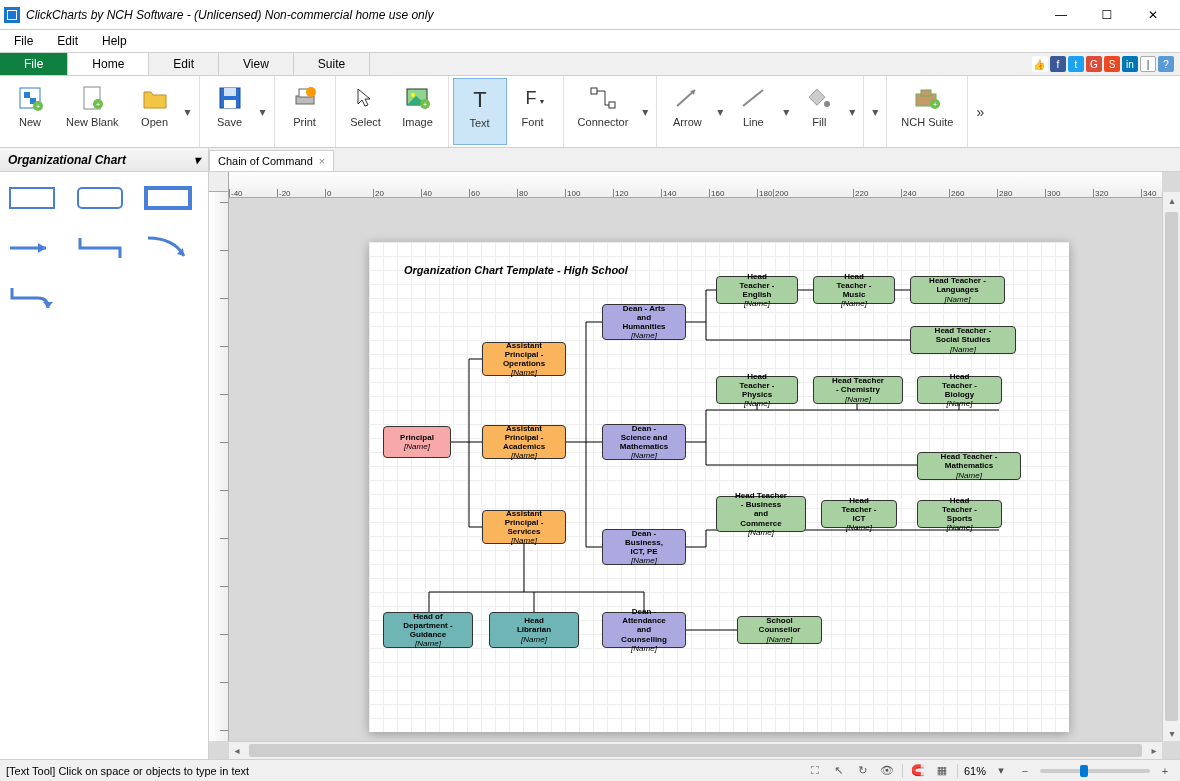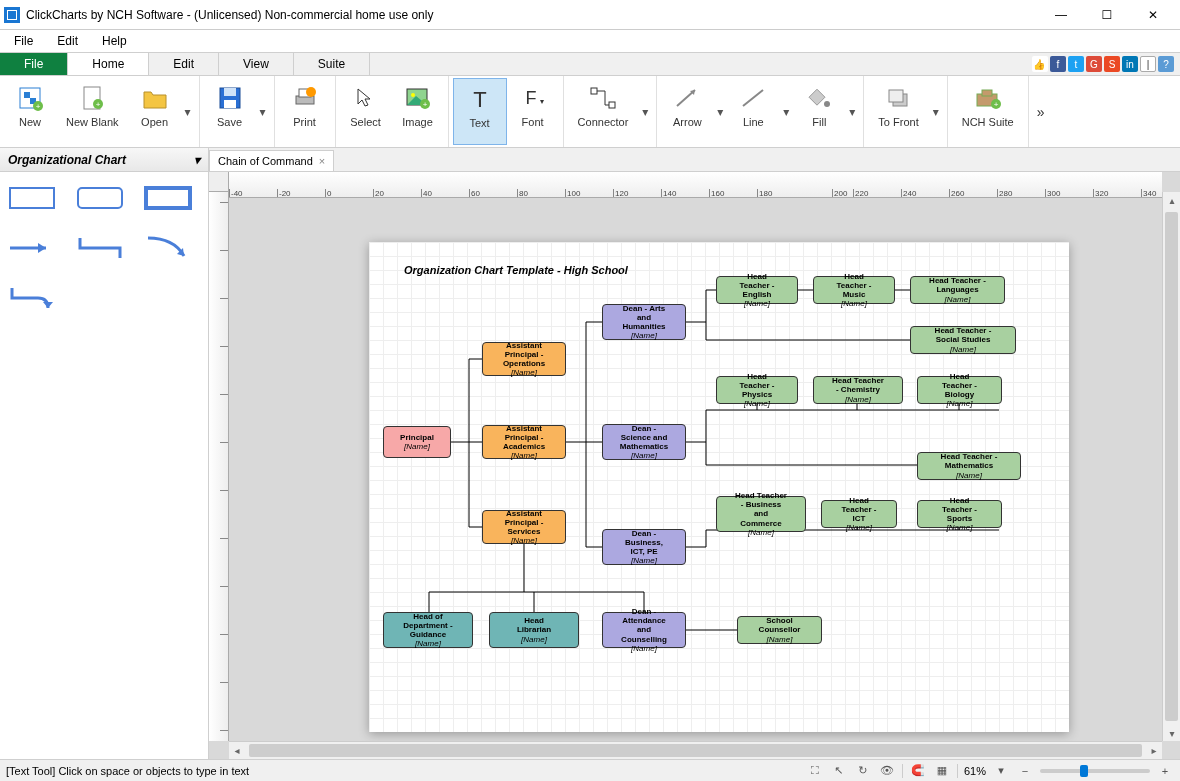--- a/index.html
+++ b/index.html
@@ -2,21 +2,21 @@
 <html><head>
 <meta charset="utf-8">
 <style>
 * { box-sizing: border-box; margin: 0; padding: 0; font-family: "Segoe UI", Tahoma, sans-serif; }
 body { background: #fff; width: 1180px; height: 781px; overflow: hidden; display: flex; flex-direction: column; font-size: 12px; }
 
 
 .titlebar { height: 30px; background: #fff; border-bottom: 1px solid #ccc; display: flex; align-items: center; padding: 0 4px; }
 .titlebar .appicon { width: 16px; height: 16px; background: #1976d2; margin-right: 6px; display: inline-flex; align-items: center; justify-content: center; }
 .titlebar .appicon::after { content: ""; width: 8px; height: 8px; border: 1px solid #fff; }
-.titlebar .title { color: #000; font-size: 12px; flex: 1; }
+.titlebar .title { color: #000; font-size: 12px; flex: 1; font-style: italic; }
 .titlebar .winbtn { width: 46px; height: 30px; display: inline-flex; align-items: center; justify-content: center; cursor: pointer; }
 
 
 .menubar { height: 22px; display: flex; align-items: center; padding: 0 8px; gap: 12px; }
 .menubar span { cursor: pointer; padding: 2px 6px; font-size: 12px; }
 
 
 .tabstrip { height: 24px; background: #f0f0f0; border-top: 1px solid #cfcfcf; border-bottom: 1px solid #cfcfcf; display: flex; align-items: stretch; }
 .tabstrip .tab { padding: 0 24px; display: flex; align-items: center; font-size: 12px; cursor: pointer; border-right: 1px solid #cfcfcf; }
 .tabstrip .tab.file { background: #0f8040; color: #fff; }
@@ -262,29 +262,20 @@
           <svg width="28" height="24">
             <path d="M10 4 L20 14 L10 24 L0 14 Z" fill="#ccc" stroke="#888" transform="translate(4,0) scale(0.8)"></path>
             <circle cx="22" cy="18" r="3" fill="#888"></circle>
           </svg>
         </div>
         <span class="rlabel">Fill</span>
       </div>
     <div class="rdrop">▾</div>
   </div>
   <div class="rgroup">
-    <div class="rbtn">
-        <div class="ricon">
-          <svg width="28" height="24">
-            <rect x="8" y="8" width="14" height="12" fill="#ccc" stroke="#888"></rect>
-            <rect x="4" y="4" width="14" height="12" fill="#eee" stroke="#888"></rect>
-          </svg>
-        </div>
-        <span class="rlabel">To Front</span>
-      </div>
     <div class="rdrop">▾</div>
   </div>
   <div class="rgroup">
     <div class="rbtn">
         <div class="ricon">
           <svg width="28" height="24">
             <rect x="3" y="8" width="20" height="12" fill="#c49a6c" stroke="#7a5"></rect>
             <rect x="8" y="4" width="10" height="6" fill="#c49a6c" stroke="#7a5"></rect>
             <circle cx="22" cy="18" r="5" fill="#6ebe4a"></circle>
             <text x="22" y="21" font-size="8" text-anchor="middle" fill="#fff">+</text>
@@ -346,21 +337,21 @@
           <div class="ruler-tick" style="left: 96px;">0</div>
           <div class="ruler-tick" style="left: 144px;">20</div>
           <div class="ruler-tick" style="left: 192px;">40</div>
           <div class="ruler-tick" style="left: 240px;">60</div>
           <div class="ruler-tick" style="left: 288px;">80</div>
           <div class="ruler-tick" style="left: 336px;">100</div>
           <div class="ruler-tick" style="left: 384px;">120</div>
           <div class="ruler-tick" style="left: 432px;">140</div>
           <div class="ruler-tick" style="left: 480px;">160</div>
           <div class="ruler-tick" style="left: 528px;">180</div>
-          <div class="ruler-tick" style="left: 603px;">200</div>
+          <div class="ruler-tick" style="left: 544px;">200</div>
           <div class="ruler-tick" style="left: 624px;">220</div>
           <div class="ruler-tick" style="left: 672px;">240</div>
           <div class="ruler-tick" style="left: 720px;">260</div>
           <div class="ruler-tick" style="left: 768px;">280</div>
           <div class="ruler-tick" style="left: 816px;">300</div>
           <div class="ruler-tick" style="left: 864px;">320</div>
           <div class="ruler-tick" style="left: 912px;">340</div>
         </div>
       <div class="rulerv" id="rulerv">
           <div class="ruler-tickv" style="top: 10px;"></div>

